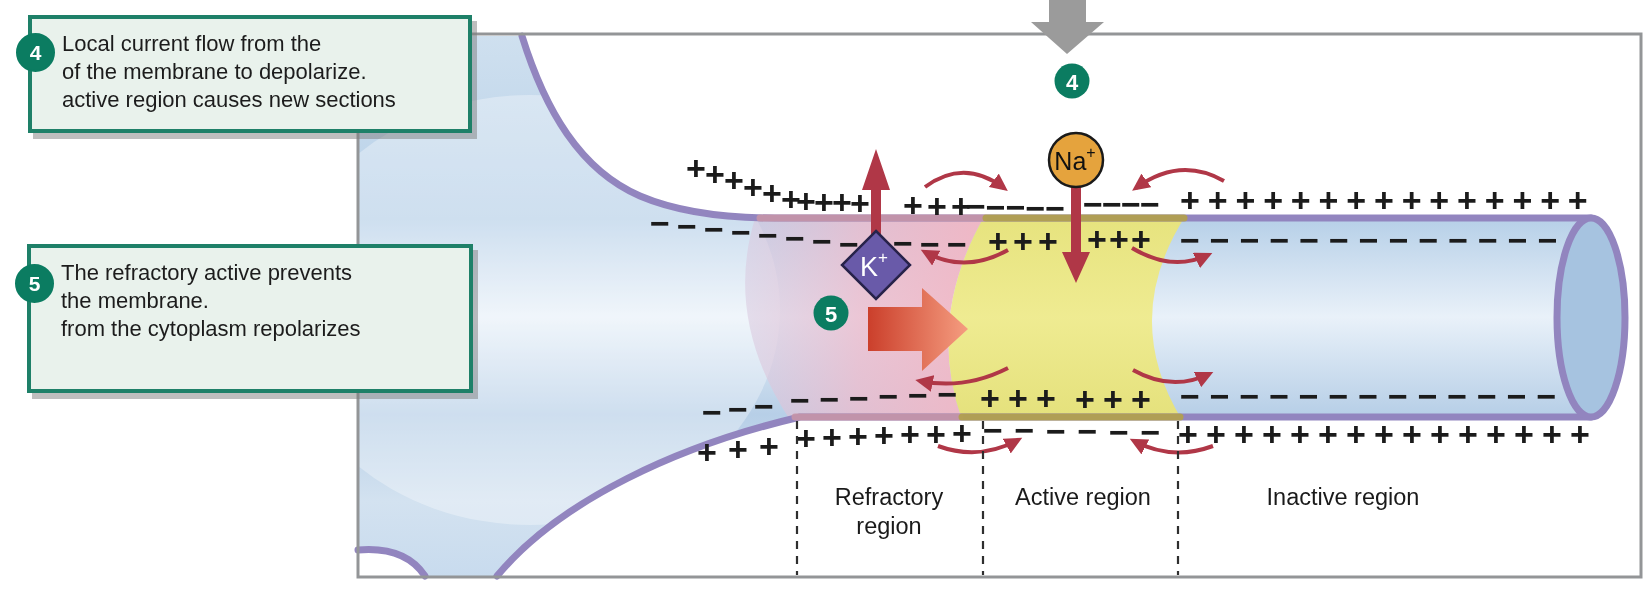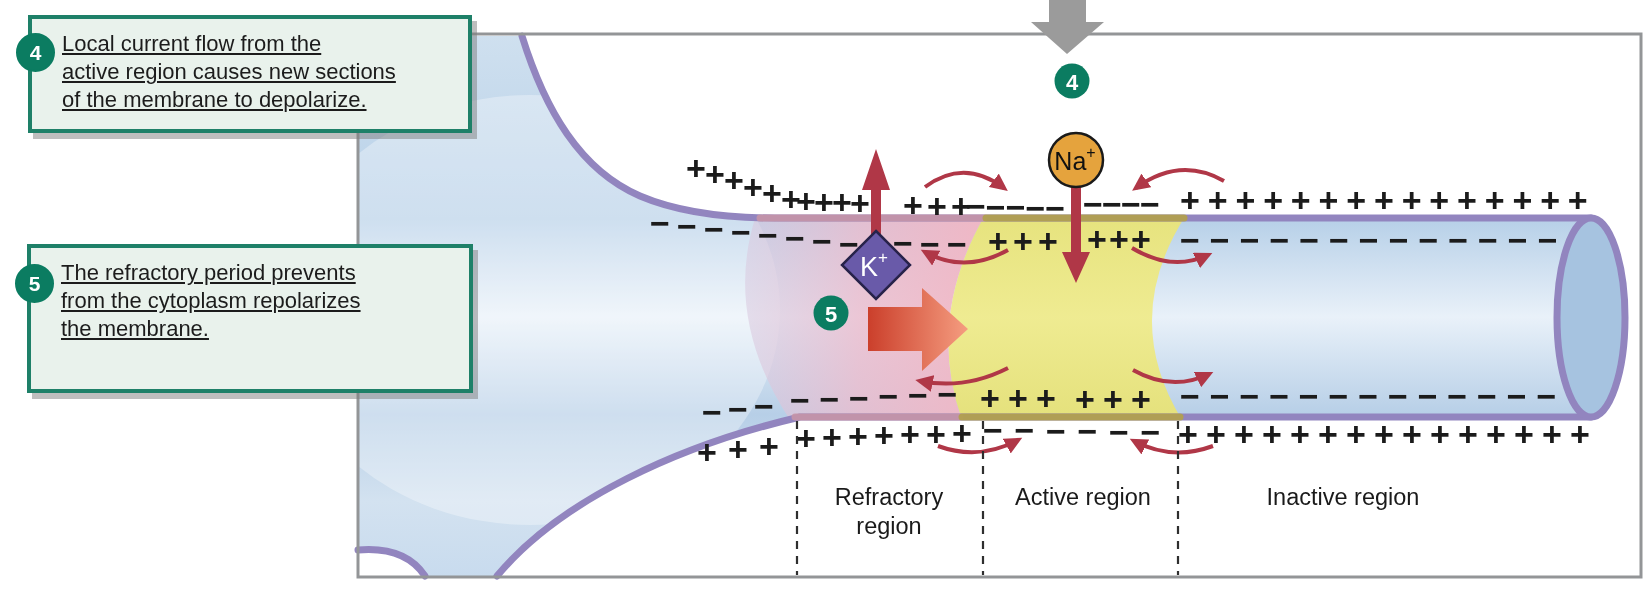--- a/index.html
+++ b/index.html
@@ -3,21 +3,21 @@
 <meta charset="utf-8">
 <style>
   html,body{margin:0;padding:0;background:#ffffff;}
   body{width:1650px;height:598px;position:relative;font-family:"Liberation Sans",sans-serif;overflow:hidden;}
   .stage{position:absolute;left:0;top:0;width:1650px;height:598px;}
   svg{position:absolute;left:0;top:0;}
   .callout-layer{position:absolute;left:0;top:0;width:1650px;height:598px;pointer-events:none;}
   .callout{position:absolute;box-sizing:border-box;background:#e9f2ec;border:4px solid #1e8068;
            box-shadow:5px 6px 0 rgba(125,125,125,.5);padding:11px 10px 8px 30px;
            font-size:22px;line-height:28px;color:#1c1c1c;}
-  .callout p{margin:0;text-decoration:underline;}
+  .callout p{margin:0;}
   .callout sup{font-size:14px;line-height:0;vertical-align:super;}
   .badge{position:absolute;left:-16px;width:35px;height:35px;border-radius:50%;
          background:#0b7c61;color:#fff;font-size:21px;font-weight:bold;
          display:flex;align-items:center;justify-content:center;border:2px solid #0b7c61;}
   text{font-family:"Liberation Sans",sans-serif;}
 </style>
 </head>
 <body>
 
 <div class="stage">
@@ -255,24 +255,24 @@
         <text x="1075" y="161" text-anchor="middle" dominant-baseline="central" font-size="25" fill="#111111">Na<tspan dy="-9" font-size="16">+</tspan></text>
         <polygon points="876,231 910,265 876,299 842,265" fill="#695aa9" stroke="#27224a" stroke-width="2.5"></polygon>
         <text x="874" y="267" text-anchor="middle" dominant-baseline="central" font-size="27" fill="#ffffff">K<tspan dy="-10" font-size="17">+</tspan></text>
       </g>
 </svg>
 
 <div class="callout-layer" id="callouts">
       <div class="callout" style="left: 28px; top: 15px; width: 444px; height: 118px;">
         <span class="badge" style="top: 14px;">4</span>
         <p>Local current flow from the</p>
+        <p>of the membrane to depolarize.</p>
         <p>active region causes new sections</p>
-        <p>of the membrane to depolarize.</p>
       </div>
       <div class="callout" style="left: 27px; top: 244px; width: 446px; height: 149px;">
         <span class="badge" style="top: 16px;">5</span>
-        <p>The refractory period prevents</p>
+        <p>The refractory active prevents</p>
+        <p>the membrane.</p>
         <p>from the cytoplasm repolarizes</p>
-        <p>the membrane.</p>
       </div>
     </div>
 
 </div>
 
 </body></html>

